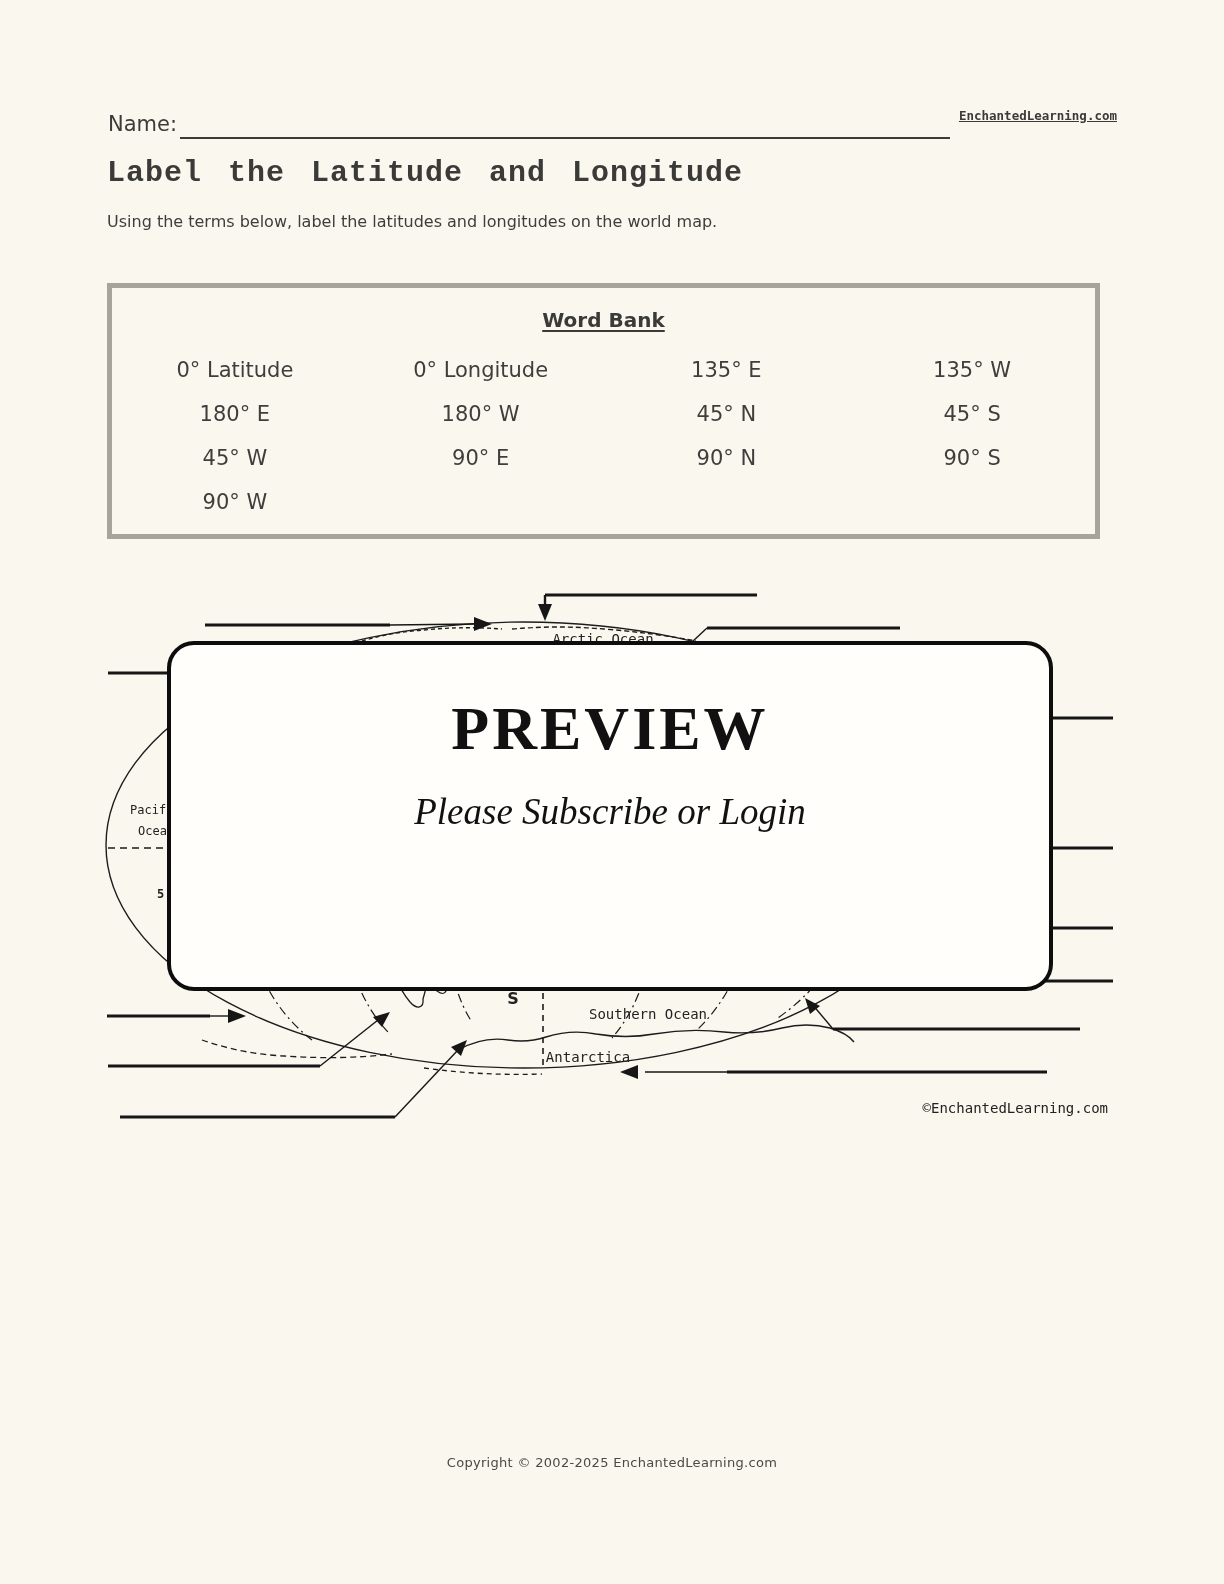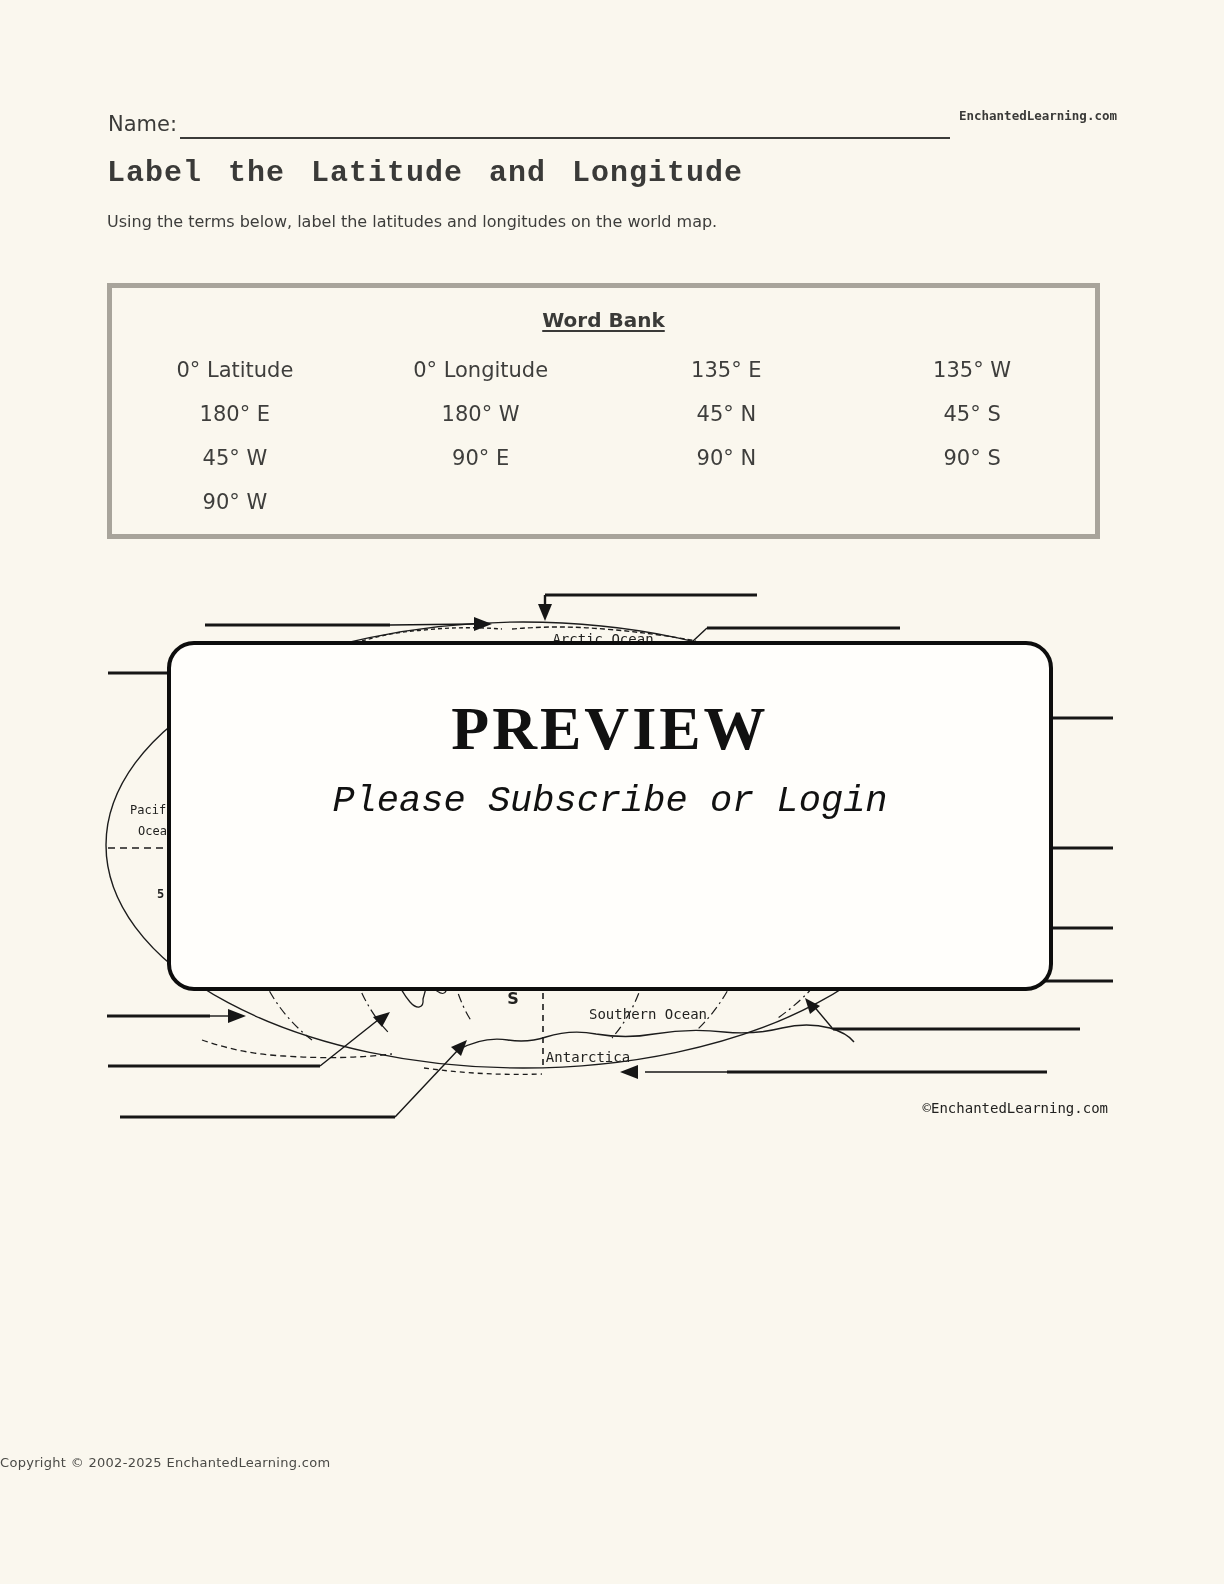--- a/index.html
+++ b/index.html
@@ -7,44 +7,44 @@
   body { font-family:"DejaVu Sans", sans-serif; }
   .page {
     position:relative; width:1224px; height:1584px;
     background:#faf7ee; color:#3b3b39; overflow:hidden;
   }
   .abs { position:absolute; }
 
   
   .name-label { left:108px; top:112px; font-size:21px; }
   .name-line { left:180px; top:137px; width:770px; border-bottom:2px solid #3b3b39; height:0; }
-  .site-name { right:107px; top:108px; font-family:"DejaVu Sans Mono", monospace; font-weight:bold; font-size:12.5px; color:#3a3a38; }
+  .site-name { right:107px; top:108px; font-family:"DejaVu Sans Mono", monospace; font-weight:bold; font-size:12.5px; color:#3a3a38;text-decoration:underline; }
 
   .page-title { left:107px; top:156px; font-size:30px; font-weight:bold; letter-spacing:1px; word-spacing:7px; color:#3a3a38;font-family:Liberation Mono, monospace; }
   .instructions { left:107px; top:212px; font-size:16px; color:#3d3d3b; }
 
   
   .word-bank { left:107px; top:283px; width:993px; height:256px; border:5px solid #a8a49b; }
   .wb-title { width:100%; text-align:center; top:20px; font-size:20px; font-weight:bold; text-decoration:underline; text-underline-offset:3px; color:#3a3a38; }
   .wb-grid { left:0; top:60px; width:983px; display:grid; grid-template-columns:repeat(4,1fr); grid-auto-rows:44px; }
   .wb-cell { display:flex; align-items:center; justify-content:center; font-size:21px; color:#3e3e3c; }
 
   
   svg.map { position:absolute; left:0; top:0; }
 
   
   .preview-box {
     position:absolute; left:167px; top:641px; width:886px; height:350px;
     background:#fffefb; border:4px solid #0d0d0d; border-radius:27px;
     display:flex; flex-direction:column; align-items:center; z-index:5;
   }
   .preview-title { margin-top:48px; font-family:"Liberation Serif", serif; font-weight:600; font-size:62px; letter-spacing:3px; color:#111; }
-  .preview-sub { margin-top:16px; font-family:Liberation Mono, monospace; font-style:italic; font-size:37px; color:#111; }
+  .preview-sub { margin-top:26px; font-family:Liberation Serif, serif; font-style:italic; font-size:37px; color:#111; }
 
-  .footer-copy { width:100%; top:1455px; font-size:13px; color:#4a4a46; letter-spacing:0.3px; }
+  .footer-copy { width:100%; text-align:center; top:1455px; font-size:13px; color:#4a4a46; letter-spacing:0.3px; }
 
   .svg-sans { font-family:"DejaVu Sans", sans-serif; }
   .svg-mono { font-family:"DejaVu Sans Mono", monospace; }
 </style>
 </head>
 <body>
 
 <div class="page">
 
   <span class="abs name-label">Name:</span>

